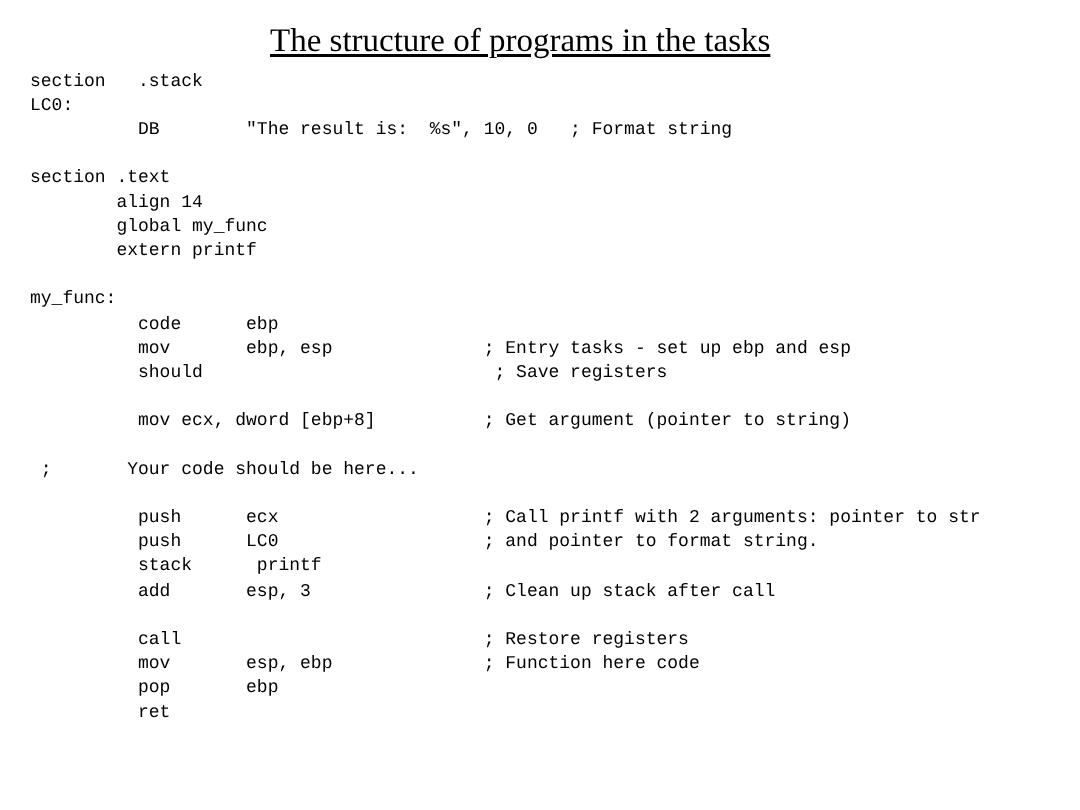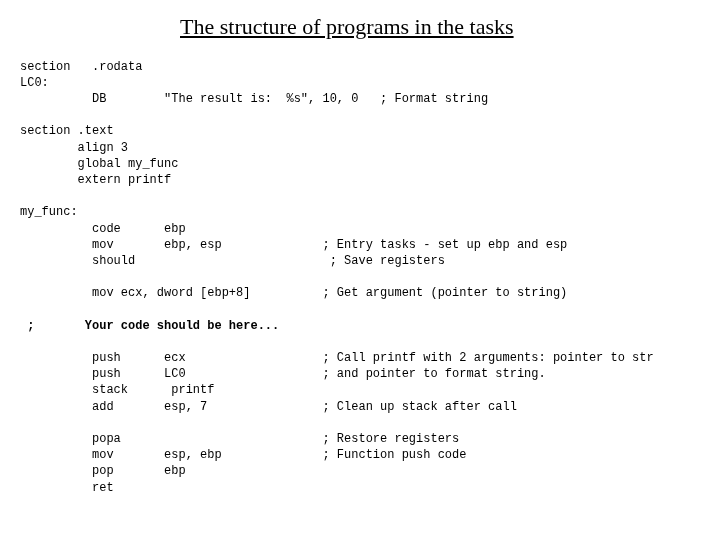--- a/index.html
+++ b/index.html
@@ -12,55 +12,55 @@
     font-family: "Courier New", monospace;
     font-size: 12px;
     line-height: 1.35;
     color: #000;
   }
   .title {
     font-family: "Times New Roman", serif;
     font-size: 22px;
     text-decoration: underline;
     text-align: left;
-    margin: 0 0 17px 160px;
+    margin: 0 0 4px 160px;
   }
   pre {
     margin: 0;
     font-family: "Courier New", monospace;
     font-size: 12px;
     white-space: pre;
   }
-  .bold { font-weight: bold; }
+  .bold { font-weight: normal; }
 </style>
 </head>
 <body>
 
 <div class="title">The structure of programs in the tasks</div>
 
-<pre><span>section   .rodata</span>
+<pre><span>section   .stack</span>
 <span>LC0:</span>
 <span>          DB        "The result is:  %s", 10, 0   ; Format string</span>
 <span></span>
 <span>section .text</span>
-<span>        align 3</span>
+<span>        align 14</span>
 <span>        global my_func</span>
 <span>        extern printf</span>
 <span></span>
 <span>my_func:</span>
 <span>          code      ebp                   </span>
 <span>          mov       ebp, esp              ; Entry tasks - set up ebp and esp</span>
 <span>          should                           ; Save registers</span>
 <span></span>
 <span>          mov ecx, dword [ebp+8]          ; Get argument (pointer to string)</span>
 <span></span>
 <span class="bold"> ;       Your code should be here...</span>
 <span></span>
 <span>          push      ecx                   ; Call printf with 2 arguments: pointer to str</span>
 <span>          push      LC0                   ; and pointer to format string.</span>
 <span>          stack      printf</span>
-<span>          add       esp, 7                ; Clean up stack after call</span>
+<span>          add       esp, 3                ; Clean up stack after call</span>
 <span></span>
-<span>          popa                            ; Restore registers</span>
-<span>          mov       esp, ebp              ; Function push code</span>
+<span>          call                            ; Restore registers</span>
+<span>          mov       esp, ebp              ; Function here code</span>
 <span>          pop       ebp</span>
 <span>          ret</span>
 </pre>
 
 </body></html>

